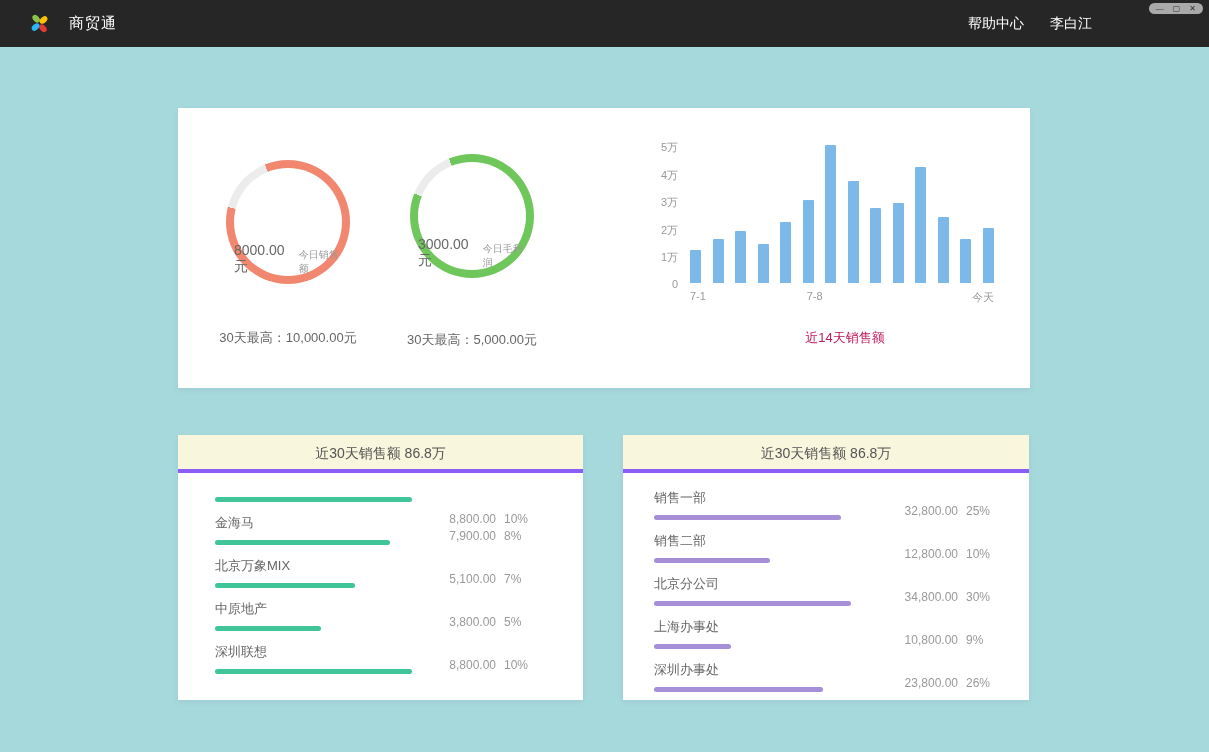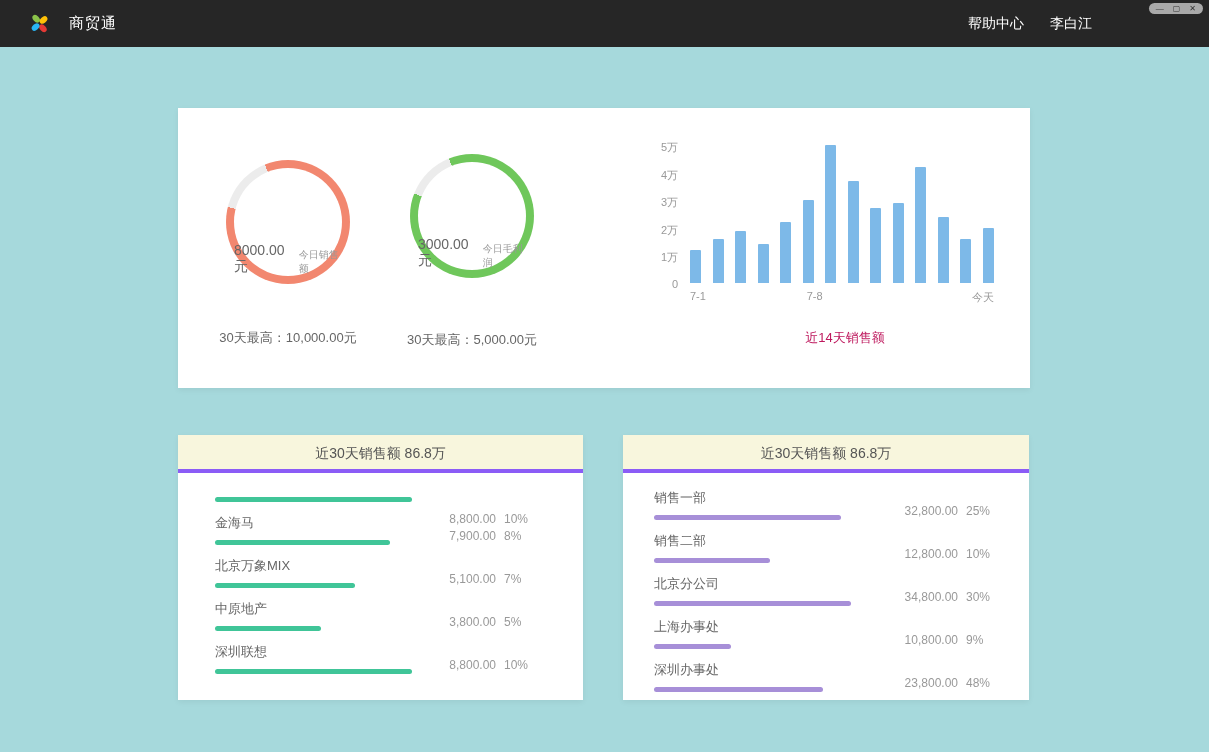--- a/index.html
+++ b/index.html
@@ -214,17 +214,17 @@
         <div class="vals">
           <span class="amount">10,800.00</span>
           <span class="pct">9%</span>
         </div>
       </div>
       <div class="row">
         <div class="name">深圳办事处</div>
         <div class="hbar" style="width: 169px; background: rgb(167, 143, 216);"></div>
         <div class="vals">
           <span class="amount">23,800.00</span>
-          <span class="pct">48%</span>
+          <span class="pct">26%</span>
         </div>
       </div>
     </div>
 </div>
 
 </body></html>

